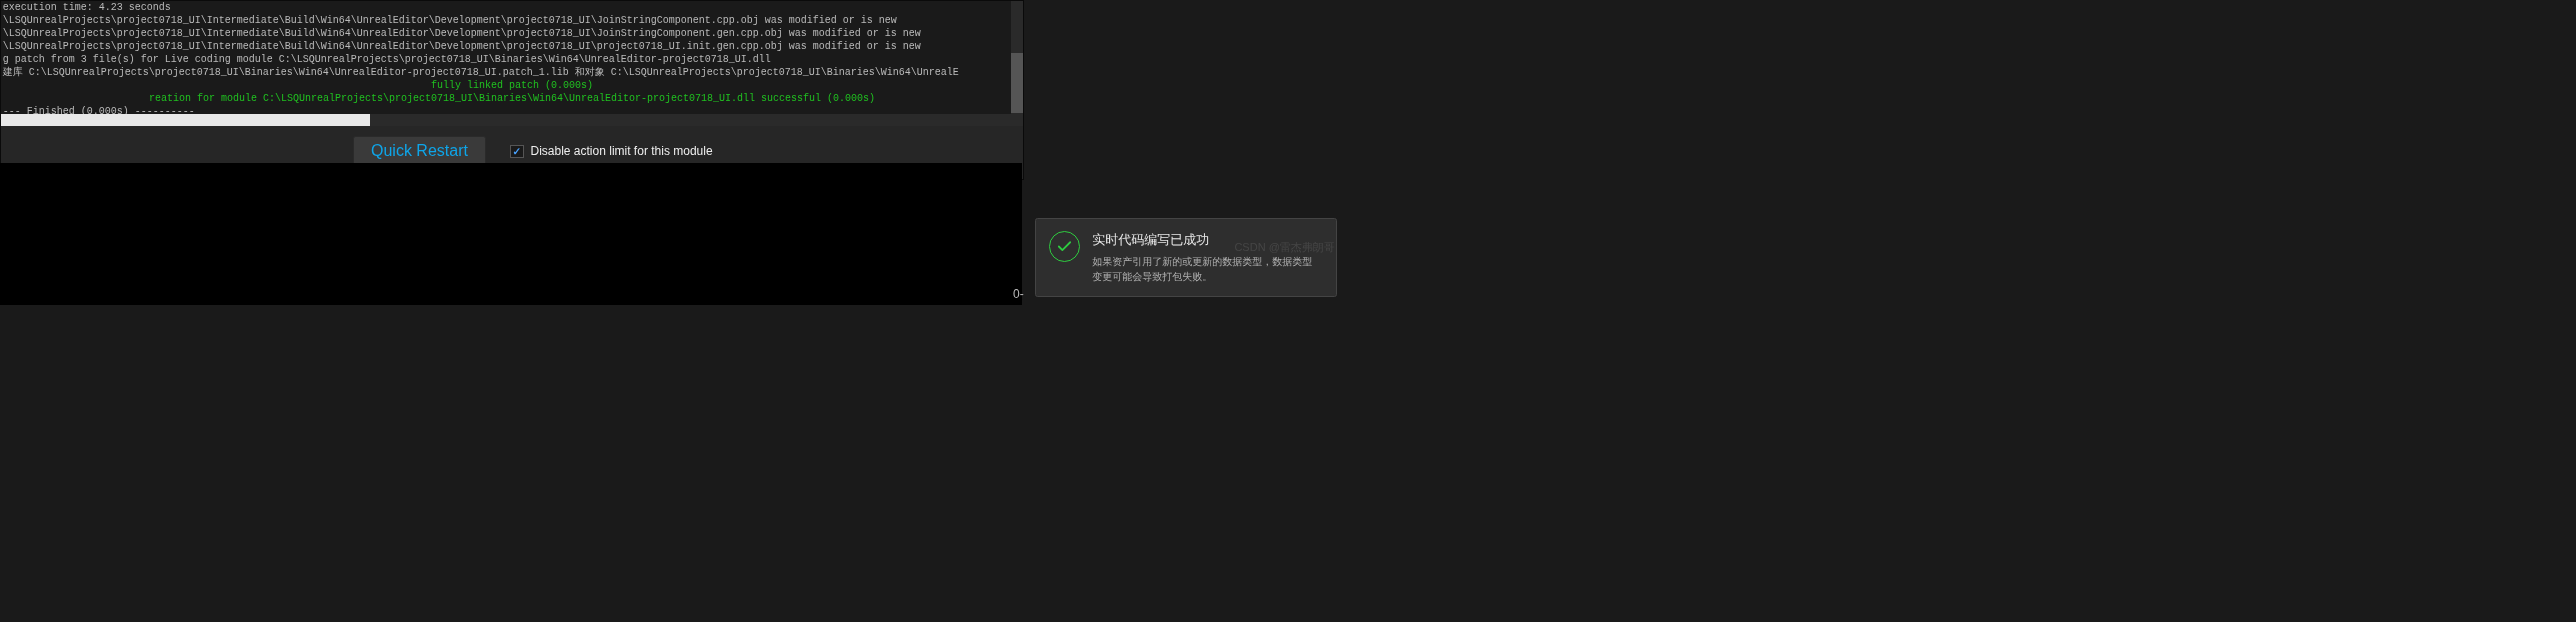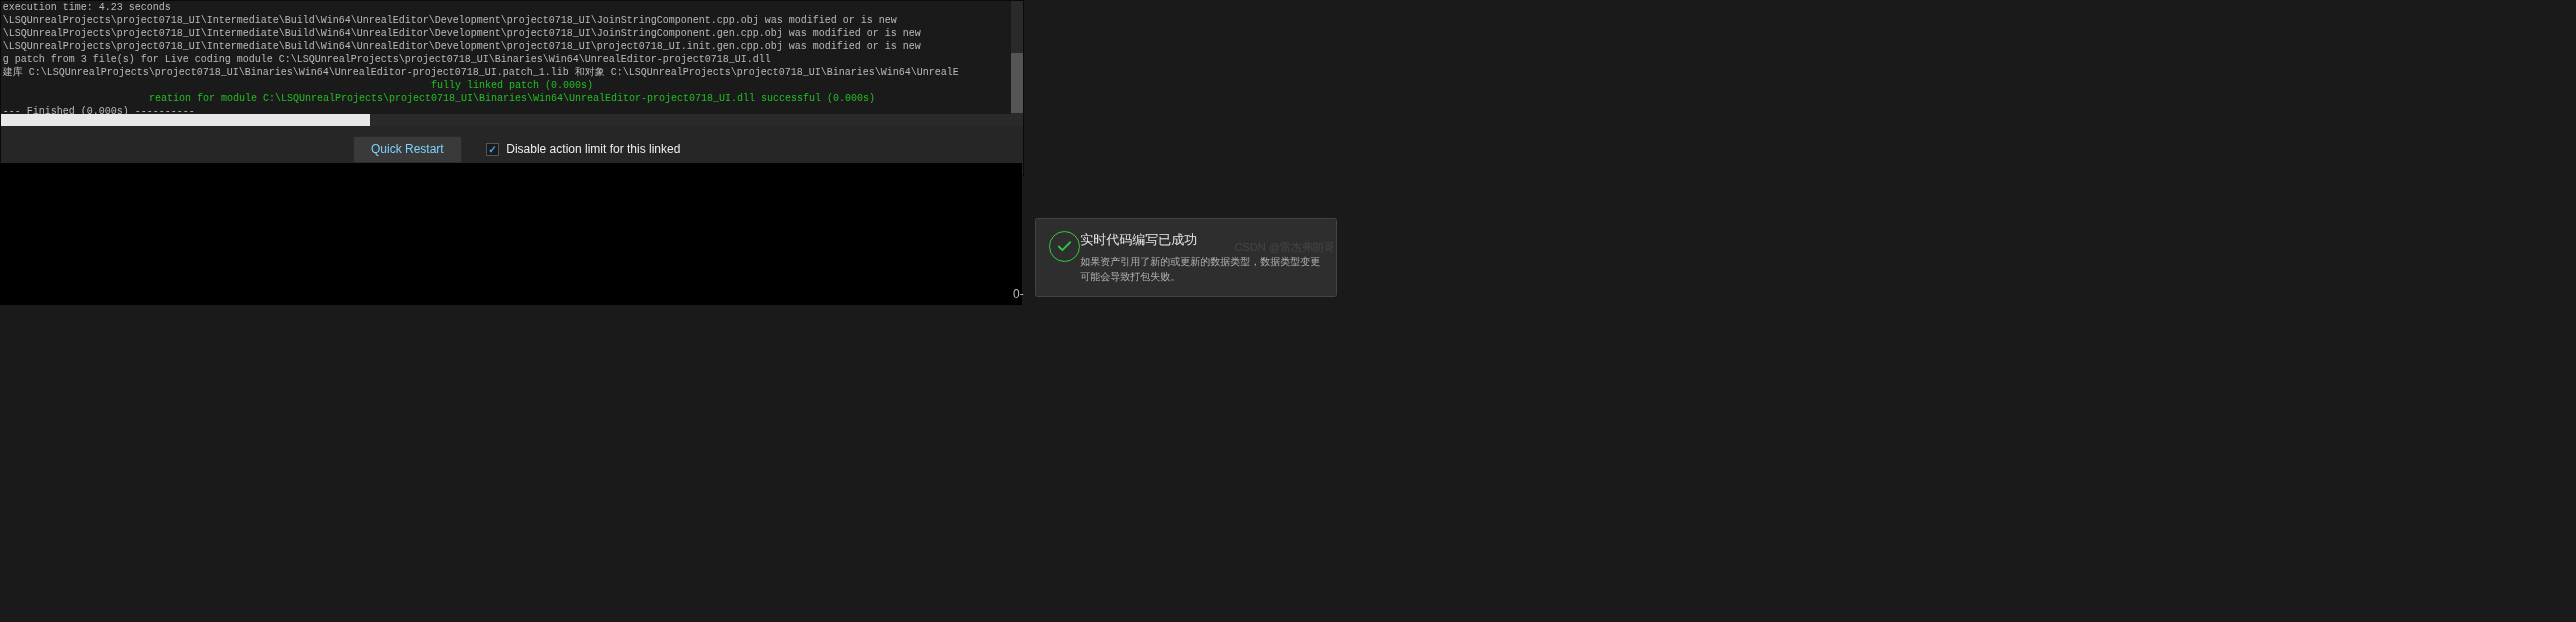--- a/index.html
+++ b/index.html
@@ -41,42 +41,42 @@
     }
     .scroll-h-track { background:#2a2a2a; height:12px; position:relative; }
     .scroll-h-thumb { position:absolute; left:0; width:369px; height:100%; background:#e8e8e8; }
     .controls-row {
       background: #262626;
       padding: 10.3px 0 12px;
       display: flex; align-items: center; gap: 24px;
       padding-left: 352px;
     }
     .btn {
-      background: #3a3a3a; color: #7dd3fc;
+      background: #3a3a3a; color: #0ea5e9;
       border: 0.9px solid #2a2a2a; border-radius: 2.6px;
-      padding: 5.2px 17px; font-size: 12px;
+      padding: 5.2px 17px; font-size: 16px;
     }
     .checkbox-wrap { display:flex; align-items:center; gap:6.9px; font-size:12px; color:#eee; }
     .checkbox {
       width:13.7px; height:13.7px; background:#1a1a1a; border:0.9px solid #555;
       display:flex; align-items:center; justify-content:center;
       color:#4aa3ff; font-size:10.3px; font-weight:bold;
     }
     .dark-viewport {
       position:absolute; left:0; top:163px; width:1022px; height:142px;
       background:#000;
     }
     .status-pill {
       position:absolute; top:287px; left:1013px;
       color:#bbb; font-size:12px;
     }
     .toast {
       position:absolute; right:3.4px; bottom:26px;
       width:302px; background:#2e2e2e; border:0.9px solid #444; border-radius:2.6px;
-      display:flex; padding:12px 13.7px;
+      display:flex; gap:12px; padding:12px 13.7px;
     }
     .toast-icon {
       width:31px; height:31px; border:1.7px solid #2ecc40; border-radius:50%;
       display:flex; align-items:center; justify-content:center; flex-shrink:0;
       color:#2ecc40;
     }
     .toast-title { font-size:13px; color:#e8e8e8; margin-bottom:5.2px; }
     .toast-body { font-size:10px; color:#b0b0b0; line-height:1.5; }
     .watermark {
       position:absolute; right:5.2px; top:240px;
@@ -88,21 +88,21 @@
 
 <div class="console-panel">
   <div class="console-output" id="console"><div>execution time: 4.23 seconds</div><div>\LSQUnrealProjects\project0718_UI\Intermediate\Build\Win64\UnrealEditor\Development\project0718_UI\JoinStringComponent.cpp.obj was modified or is new</div><div>\LSQUnrealProjects\project0718_UI\Intermediate\Build\Win64\UnrealEditor\Development\project0718_UI\JoinStringComponent.gen.cpp.obj was modified or is new</div><div>\LSQUnrealProjects\project0718_UI\Intermediate\Build\Win64\UnrealEditor\Development\project0718_UI\project0718_UI.init.gen.cpp.obj was modified or is new</div><div>g patch from 3 file(s) for Live coding module C:\LSQUnrealProjects\project0718_UI\Binaries\Win64\UnrealEditor-project0718_UI.dll</div><div>建库 C:\LSQUnrealProjects\project0718_UI\Binaries\Win64\UnrealEditor-project0718_UI.patch_1.lib 和对象 C:\LSQUnrealProjects\project0718_UI\Binaries\Win64\UnrealE</div><div class="green">fully linked patch (0.000s)</div><div class="green">reation for module C:\LSQUnrealProjects\project0718_UI\Binaries\Win64\UnrealEditor-project0718_UI.dll successful (0.000s)</div><div>--- Finished (0.000s) ----------</div><div class="scroll-track"><div class="scroll-thumb"></div></div></div>
   <div class="scroll-h-track">
     <div class="scroll-h-thumb"></div>
   </div>
   <div class="controls-row">
     <button class="btn">Quick Restart</button>
     <label class="checkbox-wrap">
       <span class="checkbox">✓</span>
-      <span>Disable action limit for this linked</span>
+      <span>Disable action limit for this module</span>
     </label>
   </div>
 </div>
 
 <div class="dark-viewport"></div>
 
 <div class="status-pill">0-</div>
 
 <div class="toast">
   <div class="toast-icon">

